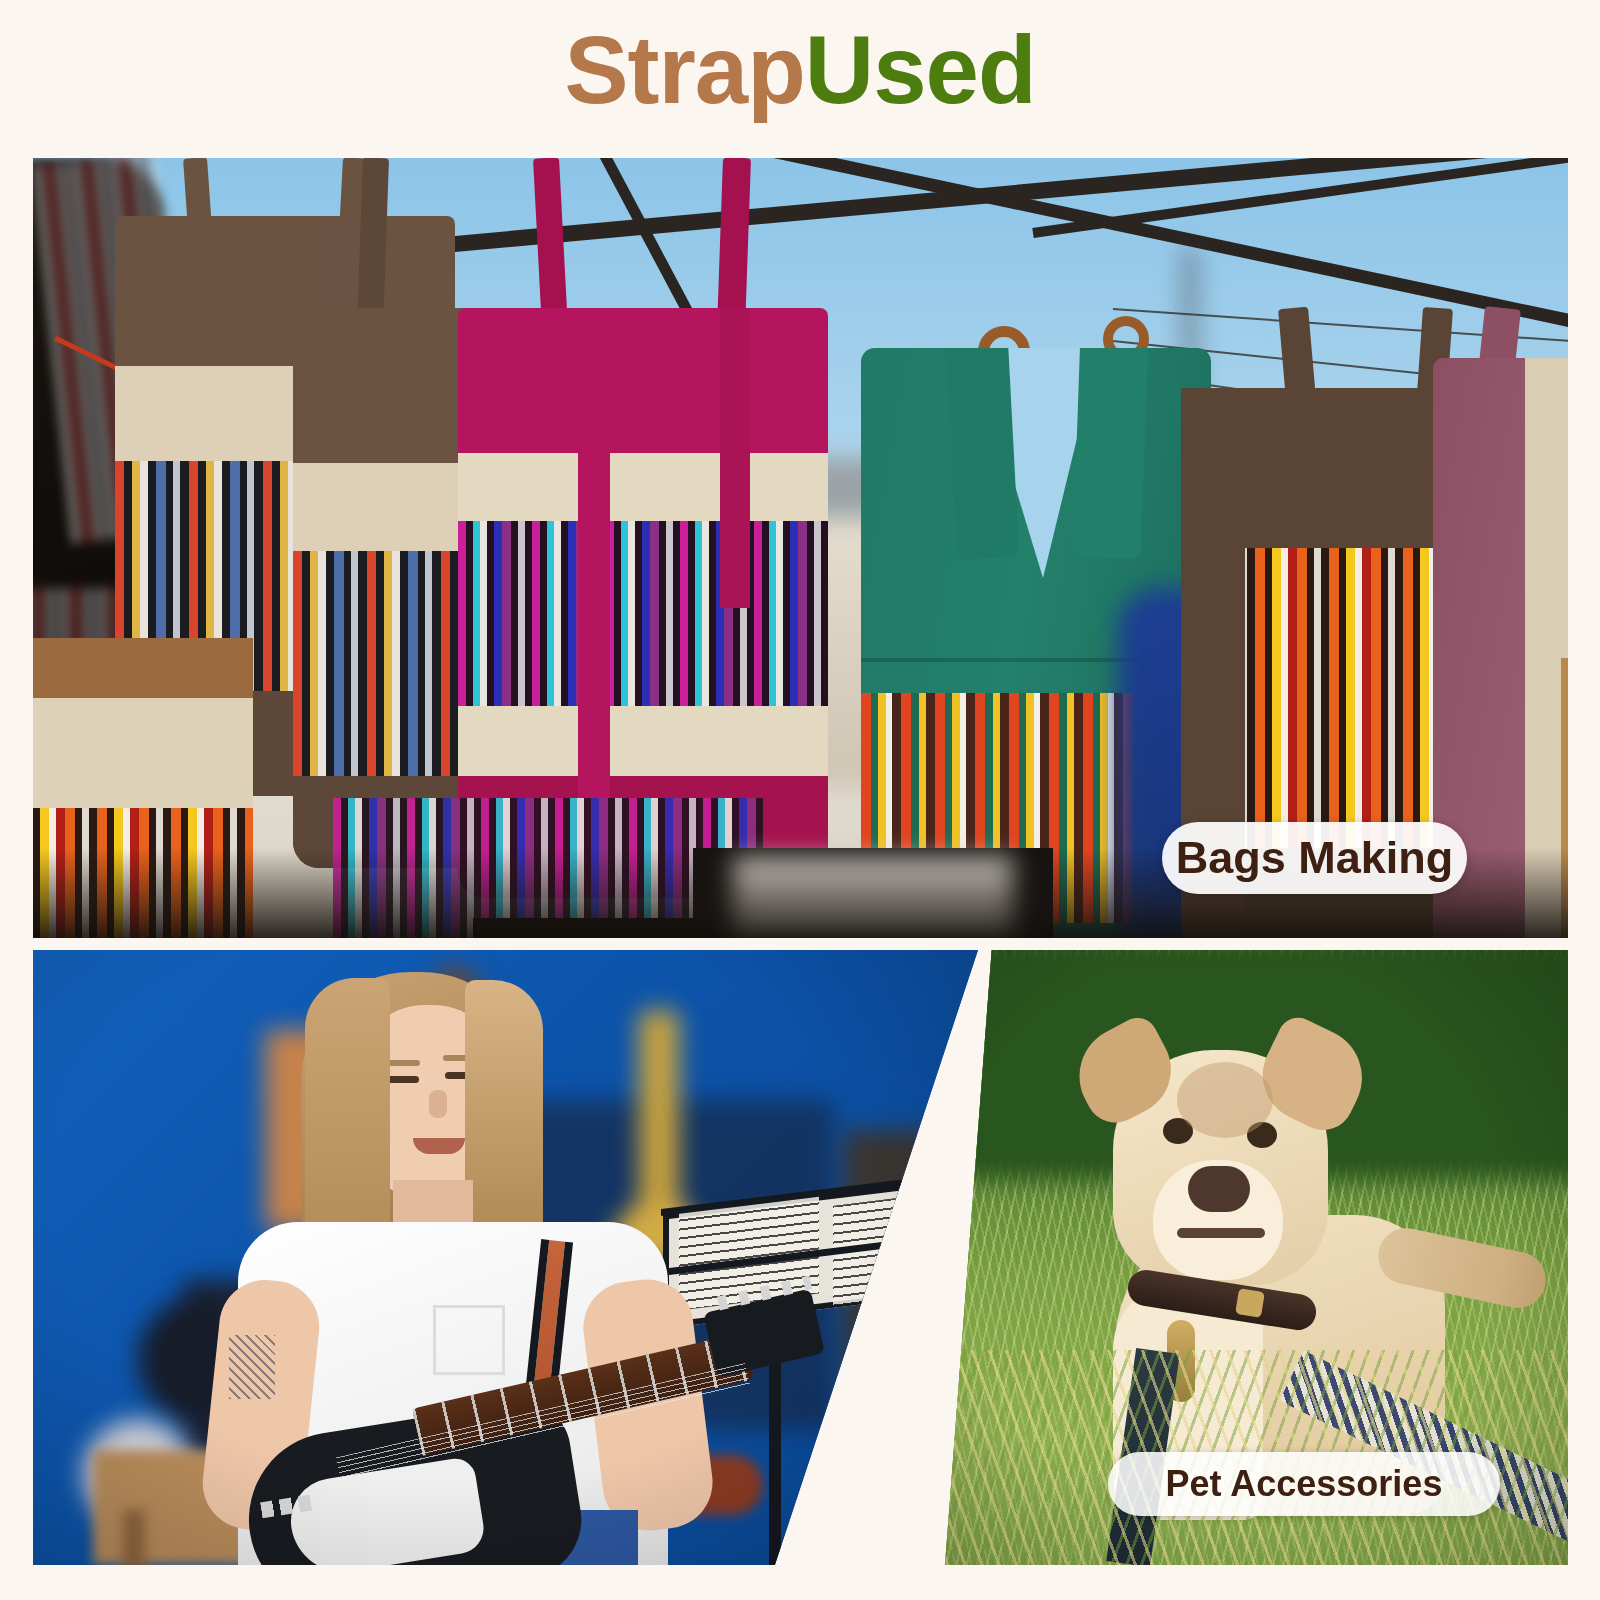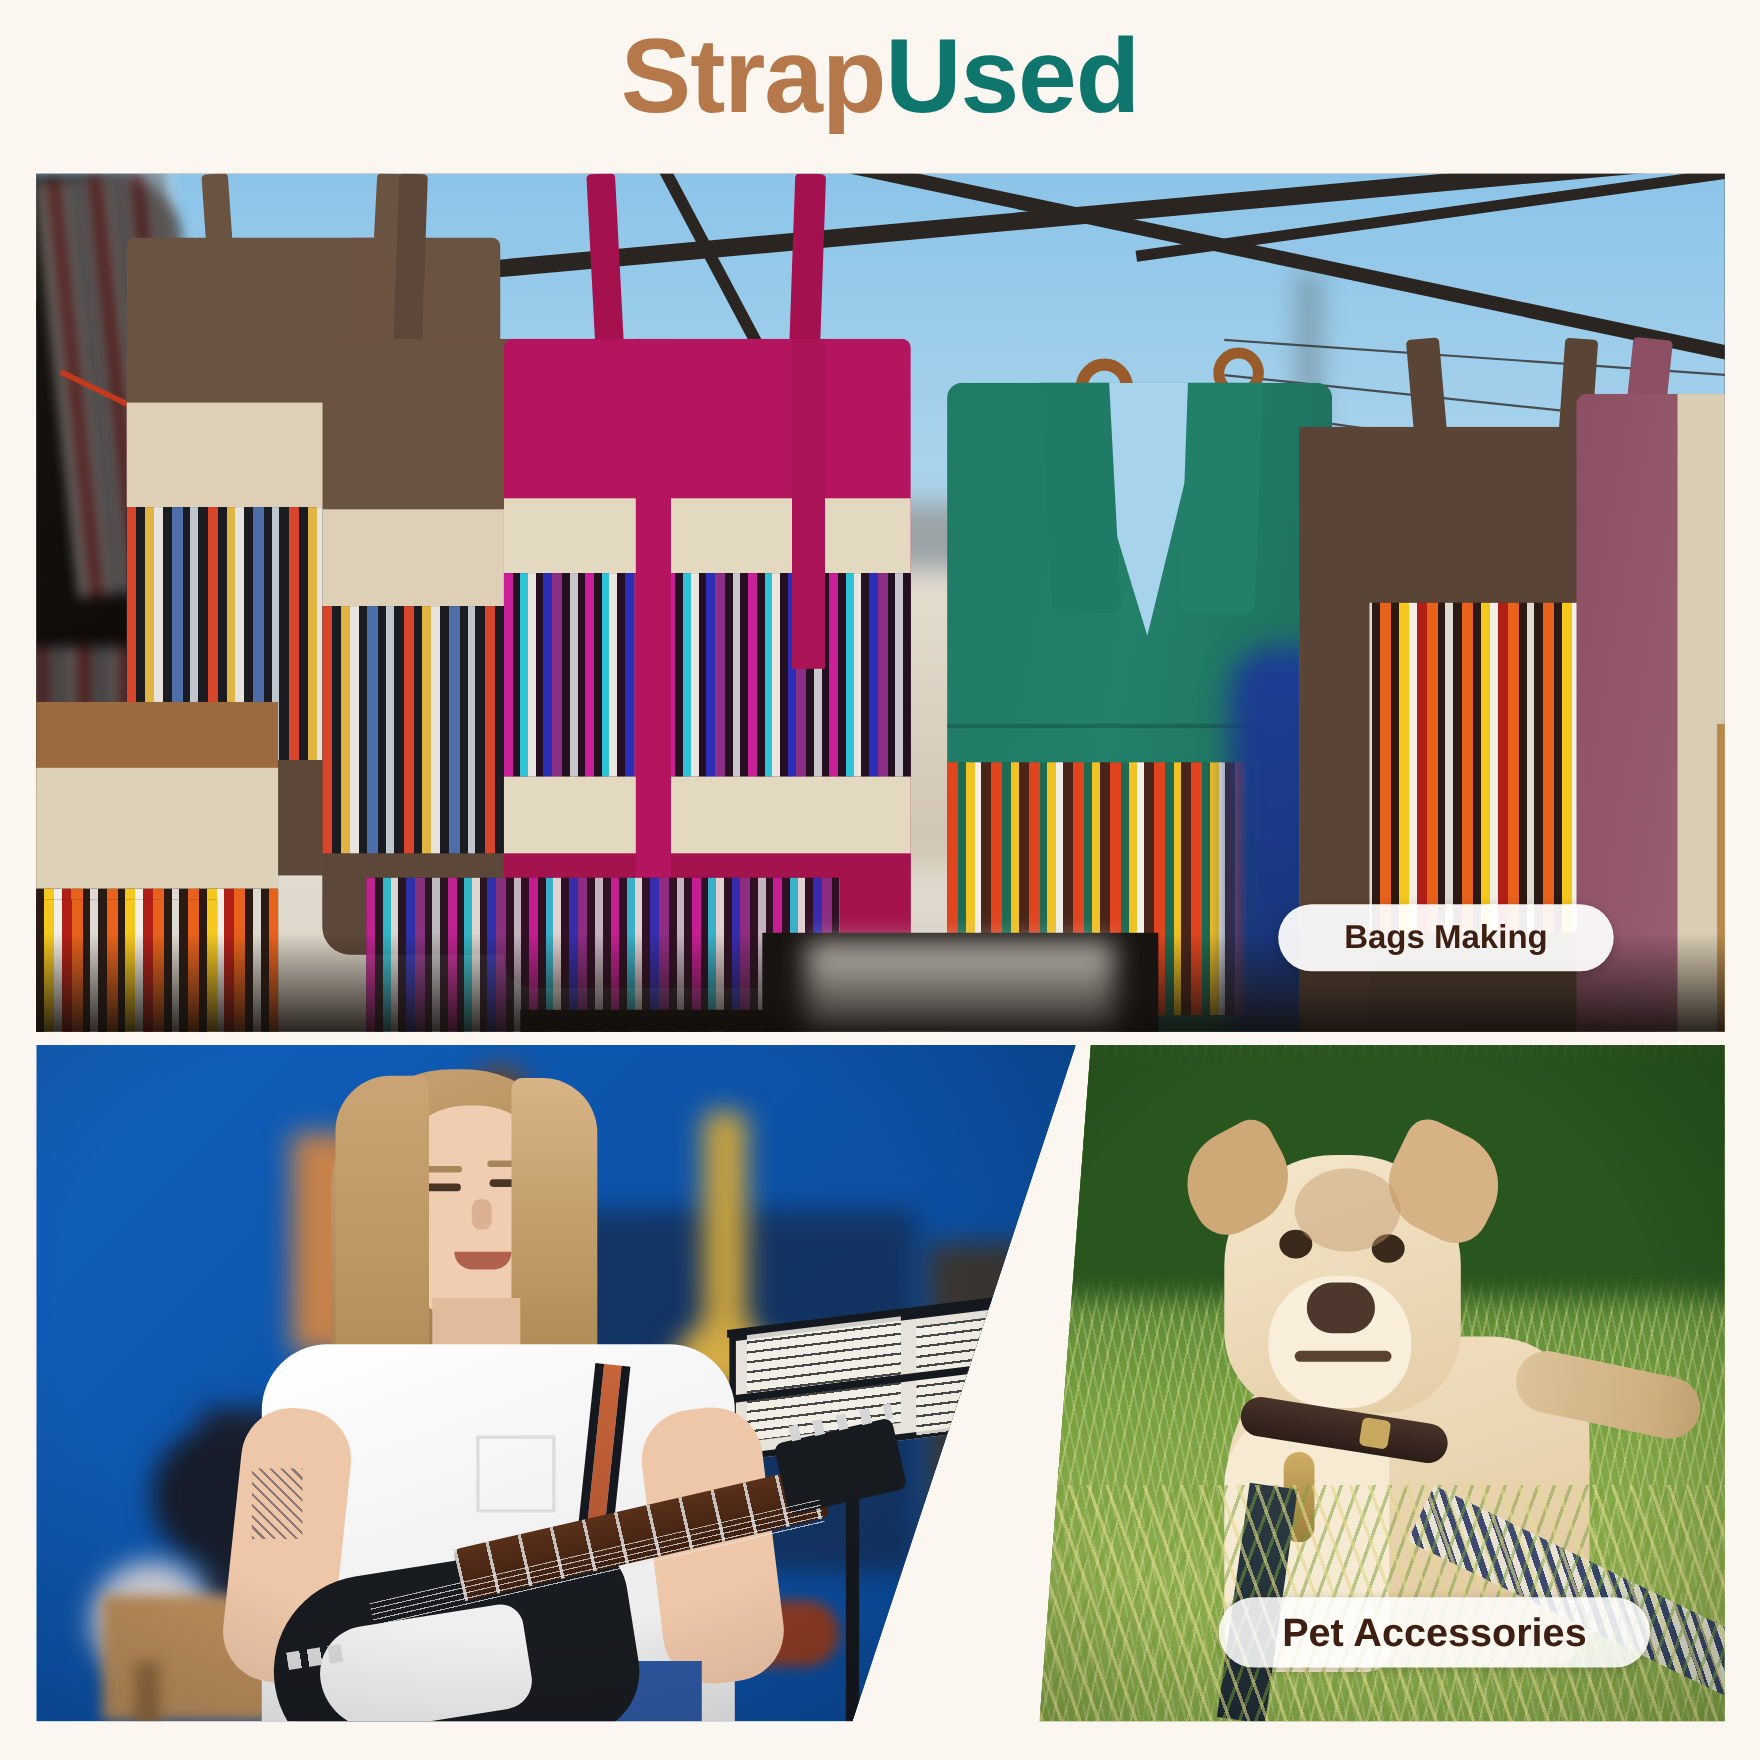--- a/index.html
+++ b/index.html
@@ -14,21 +14,21 @@
   
   .title-wrap {
     position: absolute; left: 0; top: 22px; width: 1600px;
     text-align: center; white-space: nowrap;
   }
   .title-word {
     font-size: 96px; font-weight: 700; letter-spacing: -1px;
     line-height: 1.0; display: inline-block; vertical-align: baseline;
   }
   .t-light { color: #B5784A; }
-  .t-dark  { color: #0f766e; }
+  .t-dark  { color: #4d7c0f; }
 
   
   .panel-top {
     position: absolute; left: 33px; top: 158px;
     width: 1535px; height: 780px;
     overflow: hidden; background: #2b2b2b;
   }
   .panel-bottom-wrap {
     position: absolute; left: 33px; top: 950px;
     width: 1535px; height: 615px;
@@ -127,22 +127,22 @@
 
   
   .pill {
     position: absolute;
     display: flex; align-items: center; justify-content: center;
     border-radius: 999px;
     color: #3E2012; font-weight: 700; white-space: nowrap;
     box-shadow: 0 2px 10px rgba(0,0,0,.22);
   }
   #pill-bags {
-    left: 1162px; top: 822px; width: 305px; height: 61px;
-    font-size: 30px; background: rgba(255,255,255,.93); text-align: center;
+    left: 1162px; top: 822px; width: 305px; height: 72px;
+    font-size: 45px; background: rgba(255,255,255,.93); text-align: center;
   }
   #pill-guitar {
     left: 419px; top: 1463px; width: 300px; height: 66px;
     font-size: 36px; background: rgba(255,255,255,.90);
   }
   #pill-pet {
     left: 1108px; top: 1452px; width: 392px; height: 64px;
     font-size: 36px; background: rgba(255,255,255,.86);
   }
 </style>

